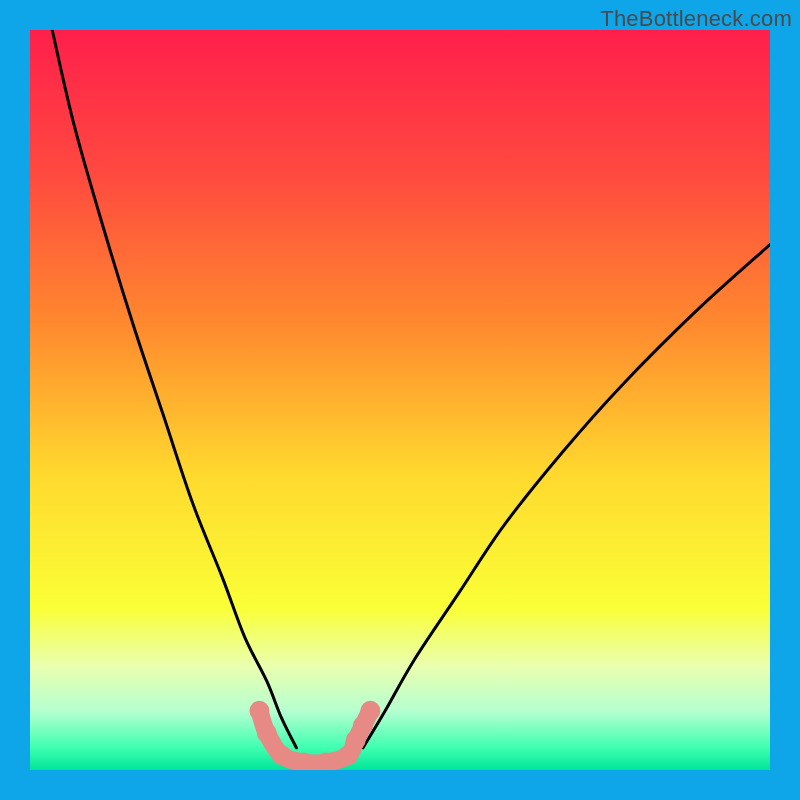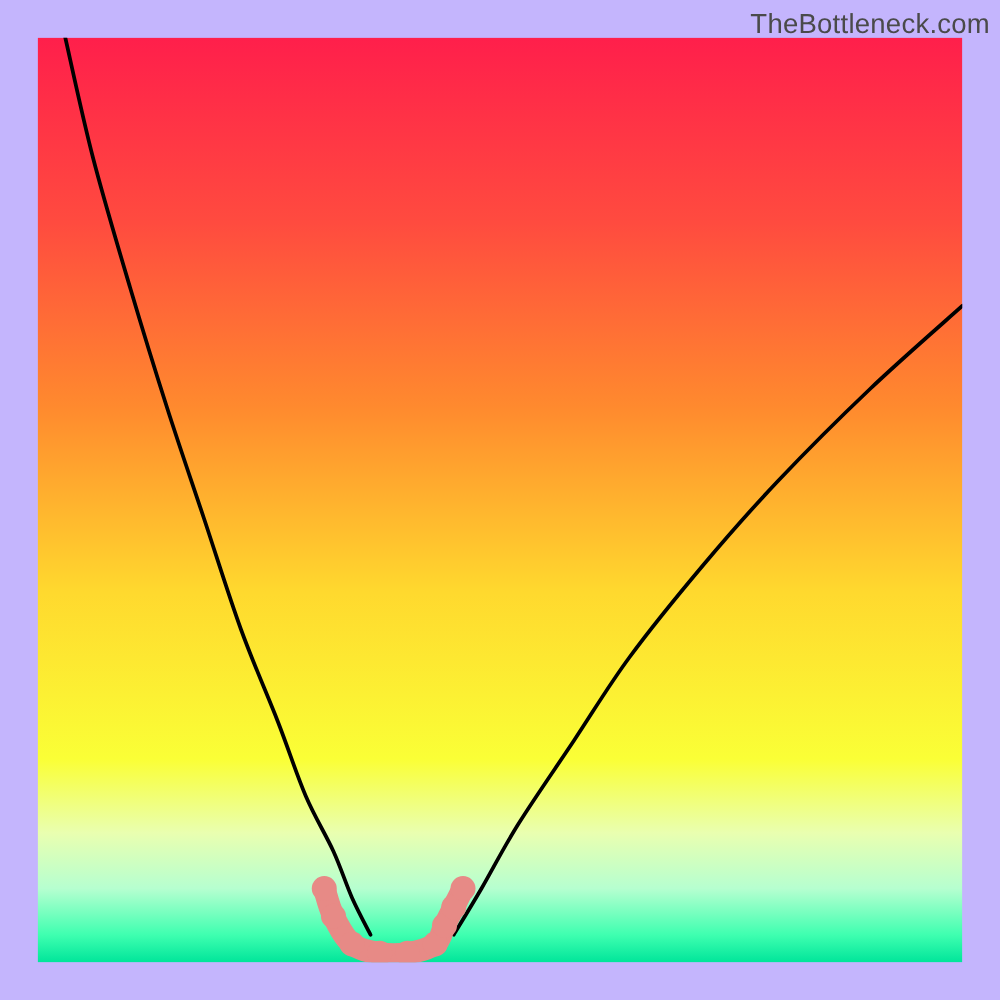--- a/index.html
+++ b/index.html
@@ -9,21 +9,21 @@
     height: 800px;
     overflow: hidden;
     background: #000;
     font-family: Arial, Helvetica, sans-serif;
   }
   .frame {
     position: absolute;
     top: 0; left: 0;
     width: 800px;
     height: 800px;
-    background: #c4b5fd;
+    background: #0ea5e9;
   }
   .plot {
     position: absolute;
     top: 30px;
     left: 30px;
     width: 740px;
     height: 740px;
     overflow: hidden;
   }
   .watermark {

